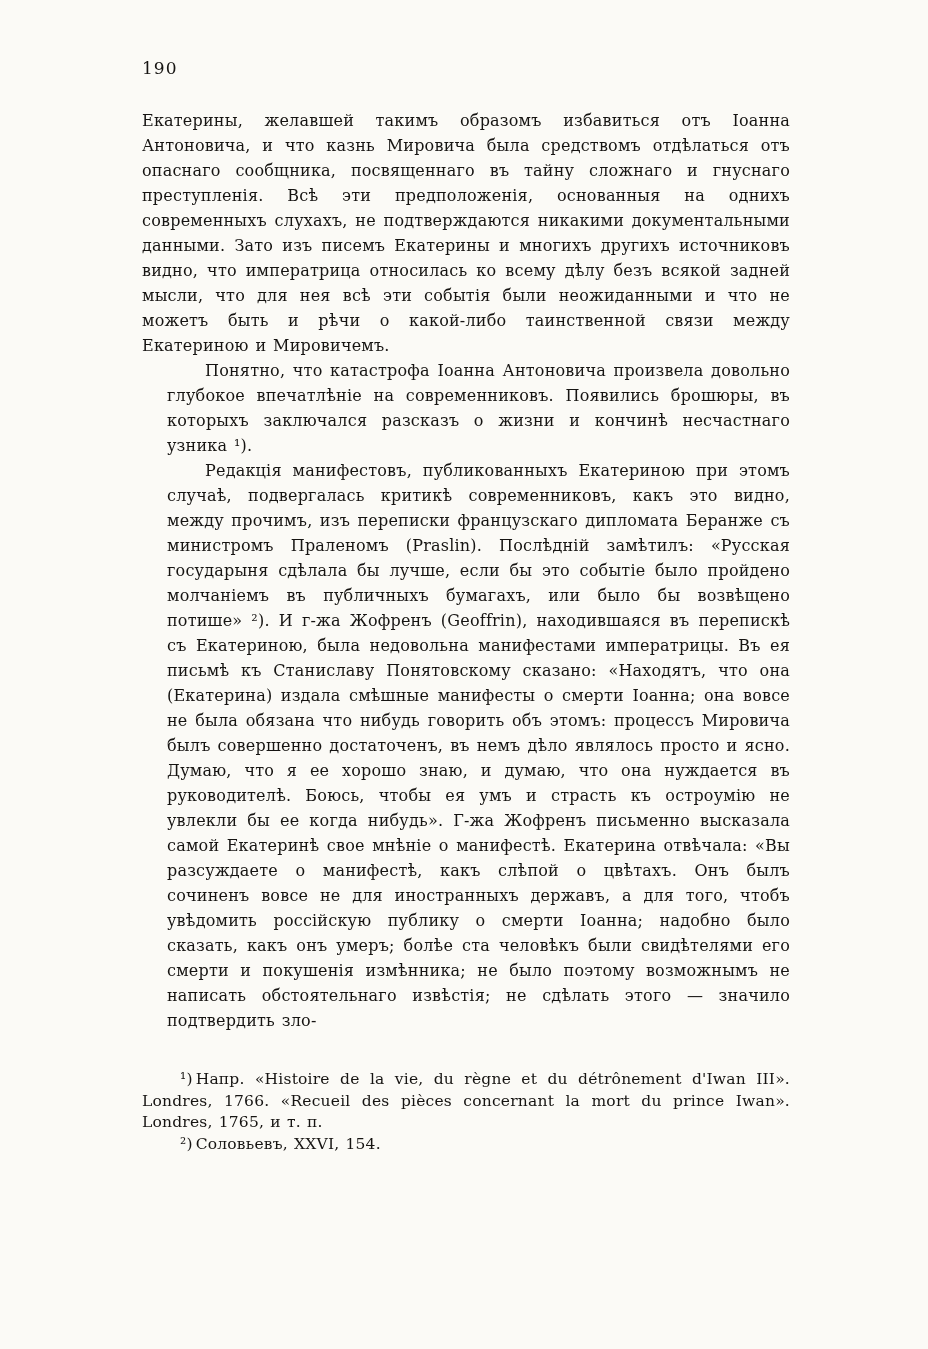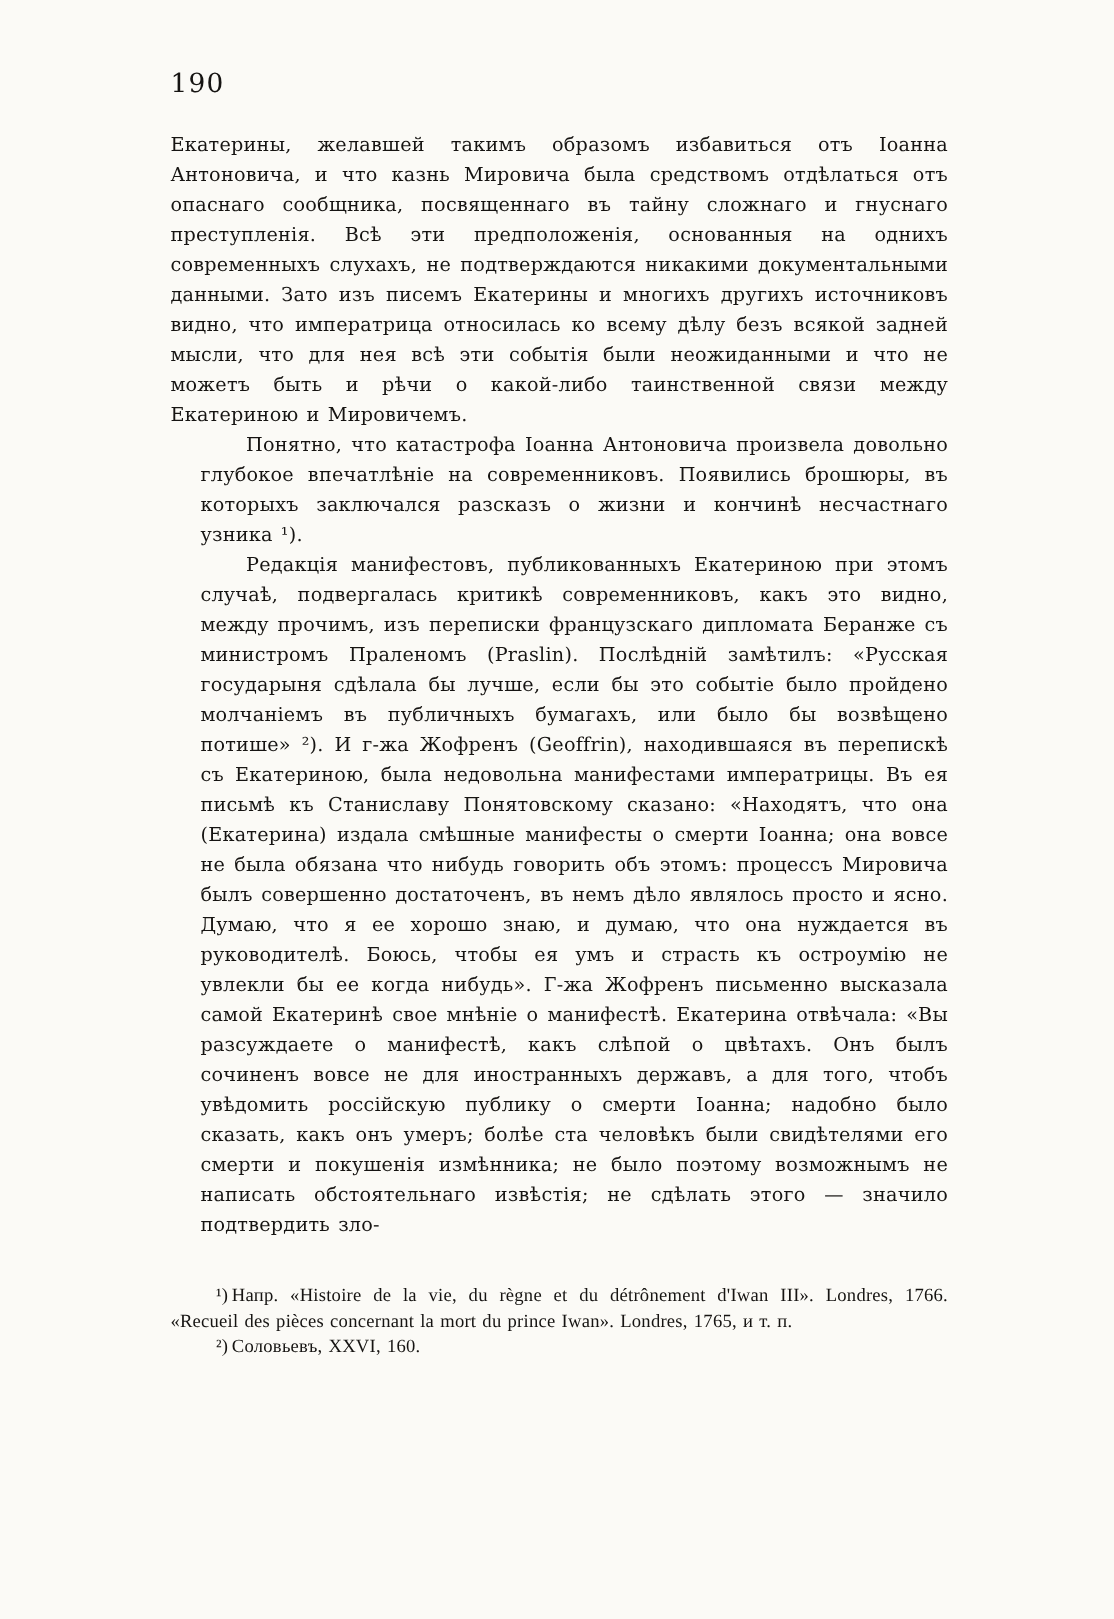--- a/index.html
+++ b/index.html
@@ -26,21 +26,21 @@
   
   .running-head {
     position: relative;
     height: 26px;
     margin-bottom: 24px;
   }
   .page-number {
     position: absolute;
     left: 0;
     top: 0;
-    font-size: 22px;
+    font-size: 17px;
     letter-spacing: 1px;
   }
   .running-title {
     display: block;
     text-align: center;
     font-size: 15px;
     font-weight: bold;
     letter-spacing: 3px;
     padding-top: 2px;
   }
@@ -62,21 +62,20 @@
     margin-top: 36px;
   }
   .footnotes p {
     margin: 0;
     font-size: 15.5px;
     line-height: 21.5px;
     text-align: justify;
     text-indent: 38px;
     letter-spacing: 0.2px;
     word-spacing: 1px;
-    font-family: Liberation Serif, serif;
   }
   .fn-marker {
     padding-right: 3px;
   }
 </style>
 </head>
 <body>
 
 <div class="page">
   <div class="content">
@@ -86,17 +85,17 @@
     </header>
 
     <main class="body-text">
       <p>Екатерины, желавшей такимъ образомъ избавиться отъ Іоанна Антоновича, и что казнь Мировича была средствомъ отдѣлаться отъ опаснаго сообщника, посвященнаго въ тайну сложнаго и гнуснаго преступленія. Всѣ эти предположенія, основанныя на однихъ современныхъ слухахъ, не подтверждаются никакими документальными данными. Зато изъ писемъ Екатерины и многихъ другихъ источниковъ видно, что императрица относилась ко всему дѣлу безъ всякой задней мысли, что для нея всѣ эти событія были неожиданными и что не можетъ быть и рѣчи о какой-либо таинственной связи между Екатериною и Мировичемъ.</p>
       <p class="indent">Понятно, что катастрофа Іоанна Антоновича произвела довольно глубокое впечатлѣніе на современниковъ. Появились брошюры, въ которыхъ заключался разсказъ о жизни и кончинѣ несчастнаго узника ¹).</p>
       <p class="indent">Редакція манифестовъ, публикованныхъ Екатериною при этомъ случаѣ, подвергалась критикѣ современниковъ, какъ это видно, между прочимъ, изъ переписки французскаго дипломата Беранже съ министромъ Праленомъ (Praslin). Послѣдній замѣтилъ: «Русская государыня сдѣлала бы лучше, если бы это событіе было пройдено молчаніемъ въ публичныхъ бумагахъ, или было бы возвѣщено потише» ²). И г-жа Жофренъ (Geoffrin), находившаяся въ перепискѣ съ Екатериною, была недовольна манифестами императрицы. Въ ея письмѣ къ Станиславу Понятовскому сказано: «Находятъ, что она (Екатерина) издала смѣшные манифесты о смерти Іоанна; она вовсе не была обязана что нибудь говорить объ этомъ: процессъ Мировича былъ совершенно достаточенъ, въ немъ дѣло являлось просто и ясно. Думаю, что я ее хорошо знаю, и думаю, что она нуждается въ руководителѣ. Боюсь, чтобы ея умъ и страсть къ остроумію не увлекли бы ее когда нибудь». Г-жа Жофренъ письменно высказала самой Екатеринѣ свое мнѣніе о манифестѣ. Екатерина отвѣчала: «Вы разсуждаете о манифестѣ, какъ слѣпой о цвѣтахъ. Онъ былъ сочиненъ вовсе не для иностранныхъ державъ, а для того, чтобъ увѣдомить россійскую публику о смерти Іоанна; надобно было сказать, какъ онъ умеръ; болѣе ста человѣкъ были свидѣтелями его смерти и покушенія измѣнника; не было поэтому возможнымъ не написать обстоятельнаго извѣстія; не сдѣлать этого — значило подтвердить зло-</p>
     </main>
 
     <footer class="footnotes">
       <p><span class="fn-marker">¹)</span><span>Напр. «Histoire de la vie, du règne et du détrônement d'Iwan III». Londres, 1766. «Recueil des pièces concernant la mort du prince Iwan». Londres, 1765, и т. п.</span></p>
-      <p><span class="fn-marker">²)</span><span>Соловьевъ, XXVI, 160.</span></p>
+      <p><span class="fn-marker">²)</span><span>Соловьевъ, XXVI, 154.</span></p>
     </footer>
 
   </div>
 </div>
 
 </body></html>

